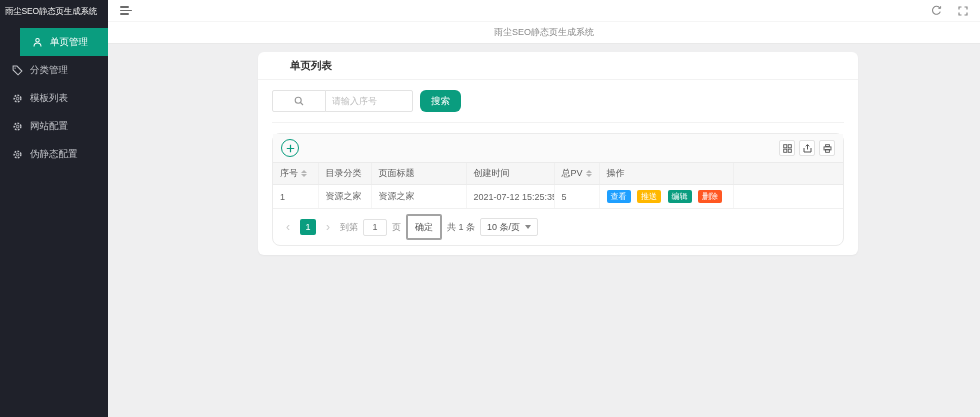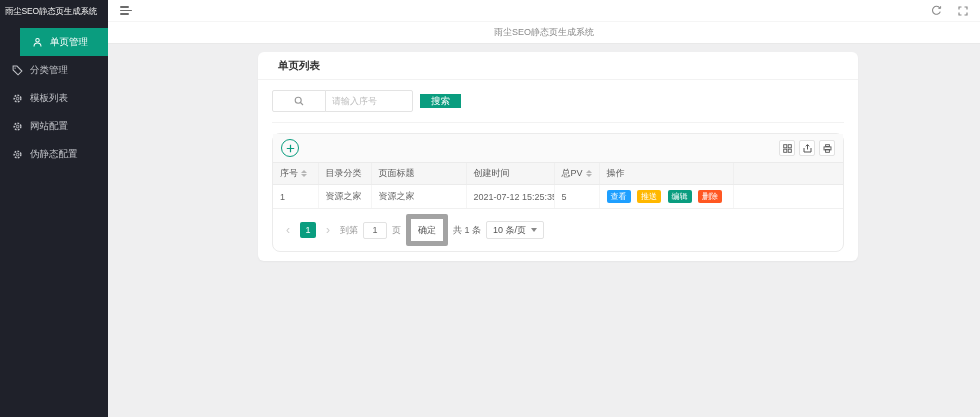--- a/index.html
+++ b/index.html
@@ -35,28 +35,28 @@
   .hamburger i:nth-child(2){width:12px;}
   .hamburger i:nth-child(1),.hamburger i:nth-child(3){width:9px;}
   .topbar-right{margin-left:auto;display:flex;align-items:center;gap:16px;}
   .top-icon{background:none;border:none;padding:0;display:flex;cursor:pointer;color:#8a8a8a;}
   .tabstrip{position:absolute;left:108px;top:22px;right:0;height:22px;background:#fff;border-bottom:1px solid #e9e9e9;display:flex;align-items:center;justify-content:center;}
   .tab-title{font-size:9px;color:#8a8a8a;padding:0 10px;cursor:pointer;}
 
   
   .content{position:absolute;left:108px;top:44px;right:0;bottom:0;overflow:hidden;}
   .card{margin:8px 0 0 150px;width:600px;background:#fff;border-radius:6px;box-shadow:0 1px 2px rgba(0,0,0,.04);}
-  .card-header{padding:7px 20px 6px;font-size:10.5px;font-weight:bold;color:#333;border-bottom:1px solid #f2f2f2;}
+  .card-header{padding:7px 32px 6px;font-size:10.5px;font-weight:bold;color:#333;border-bottom:1px solid #f2f2f2;}
   .card-body{padding:8px 14px 9px;}
 
   .search-row{display:flex;align-items:center;margin-top:2px;}
   .search-prefix{width:54px;height:22px;border:1px solid #e3e3e3;border-radius:2px 0 0 2px;display:flex;align-items:center;justify-content:center;background:#fff;}
   .search-input{width:88px;height:22px;border:1px solid #e3e3e3;margin-left:-1px;padding:0 6px;font-size:9px;color:#666;outline:none;border-radius:0 2px 2px 0;}
   .search-input::placeholder{color:#bdbdbd;}
-  .btn-search{margin-left:7px;height:14px;padding:0 11px;background:var(--teal);color:#fff;border:none;border-radius:0;font-size:9.5px;cursor:pointer;}
+  .btn-search{margin-left:7px;height:22px;padding:0 11px;background:var(--teal);color:#fff;border:none;border-radius:6px;font-size:9.5px;cursor:pointer;}
 
   .divider{border:none;border-top:1px solid #f2f2f2;margin:10px 0;}
 
   .table-wrap{border:1px solid var(--border);border-radius:8px;}
   .toolbar{height:29px;background:#fafafa;border-bottom:1px solid var(--border);display:flex;align-items:center;padding:0 8px;}
   .add-btn{width:18px;height:18px;border-radius:50%;border:1px solid var(--teal);background:transparent;color:var(--teal);display:flex;align-items:center;justify-content:center;padding:0;cursor:pointer;}
   .tool-icons{margin-left:auto;display:flex;gap:4px;}
   .tool-btn{width:16px;height:16px;border:1px solid #e2e2e2;background:#fff;border-radius:2px;display:flex;align-items:center;justify-content:center;padding:0;color:#555;cursor:pointer;}
 
   table{width:100%;border-collapse:collapse;table-layout:fixed;font-size:9px;}
@@ -73,21 +73,21 @@
   .abtn.view{background:var(--blue);}
   .abtn.push{background:var(--orange);}
   .abtn.edit{background:var(--teal);}
   .abtn.del{background:var(--red);}
 
   .pagination{display:flex;align-items:center;padding:5px 8px;font-size:9px;color:#666;gap:5px;}
   .pg-arrow{width:14px;height:16px;display:flex;align-items:center;justify-content:center;color:#ccc;font-size:12px;background:none;border:none;padding:0;cursor:pointer;}
   .pg-current{min-width:16px;height:16px;background:var(--teal);color:#fff;display:flex;align-items:center;justify-content:center;border-radius:2px;padding:0 2px;}
   .pg-label{color:#999;}
   .pg-input{width:24px;height:17px;border:1px solid #e2e2e2;text-align:center;font-size:9px;color:#666;outline:none;border-radius:2px;}
-  .pg-confirm{height:32px;padding:0 7px;border:5px solid #a3a3a3;background:#fff;font-size:9px;color:#555;border-radius:2px;cursor:pointer;}
+  .pg-confirm{height:26px;padding:0 7px;border:2px solid #a3a3a3;background:#fff;font-size:9px;color:#555;border-radius:2px;cursor:pointer;}
   .pg-total{color:#666;}
   .pg-size{height:18px;border:1px solid #e2e2e2;background:#fff;display:flex;align-items:center;padding:0 6px;gap:5px;border-radius:2px;cursor:pointer;color:#555;}
   .caret-down{width:0;height:0;border-left:3px solid transparent;border-right:3px solid transparent;border-top:4px solid #888;display:inline-block;}
 </style>
 </head>
 <body>
 
 <div class="app">
 
   <aside class="sidebar">

